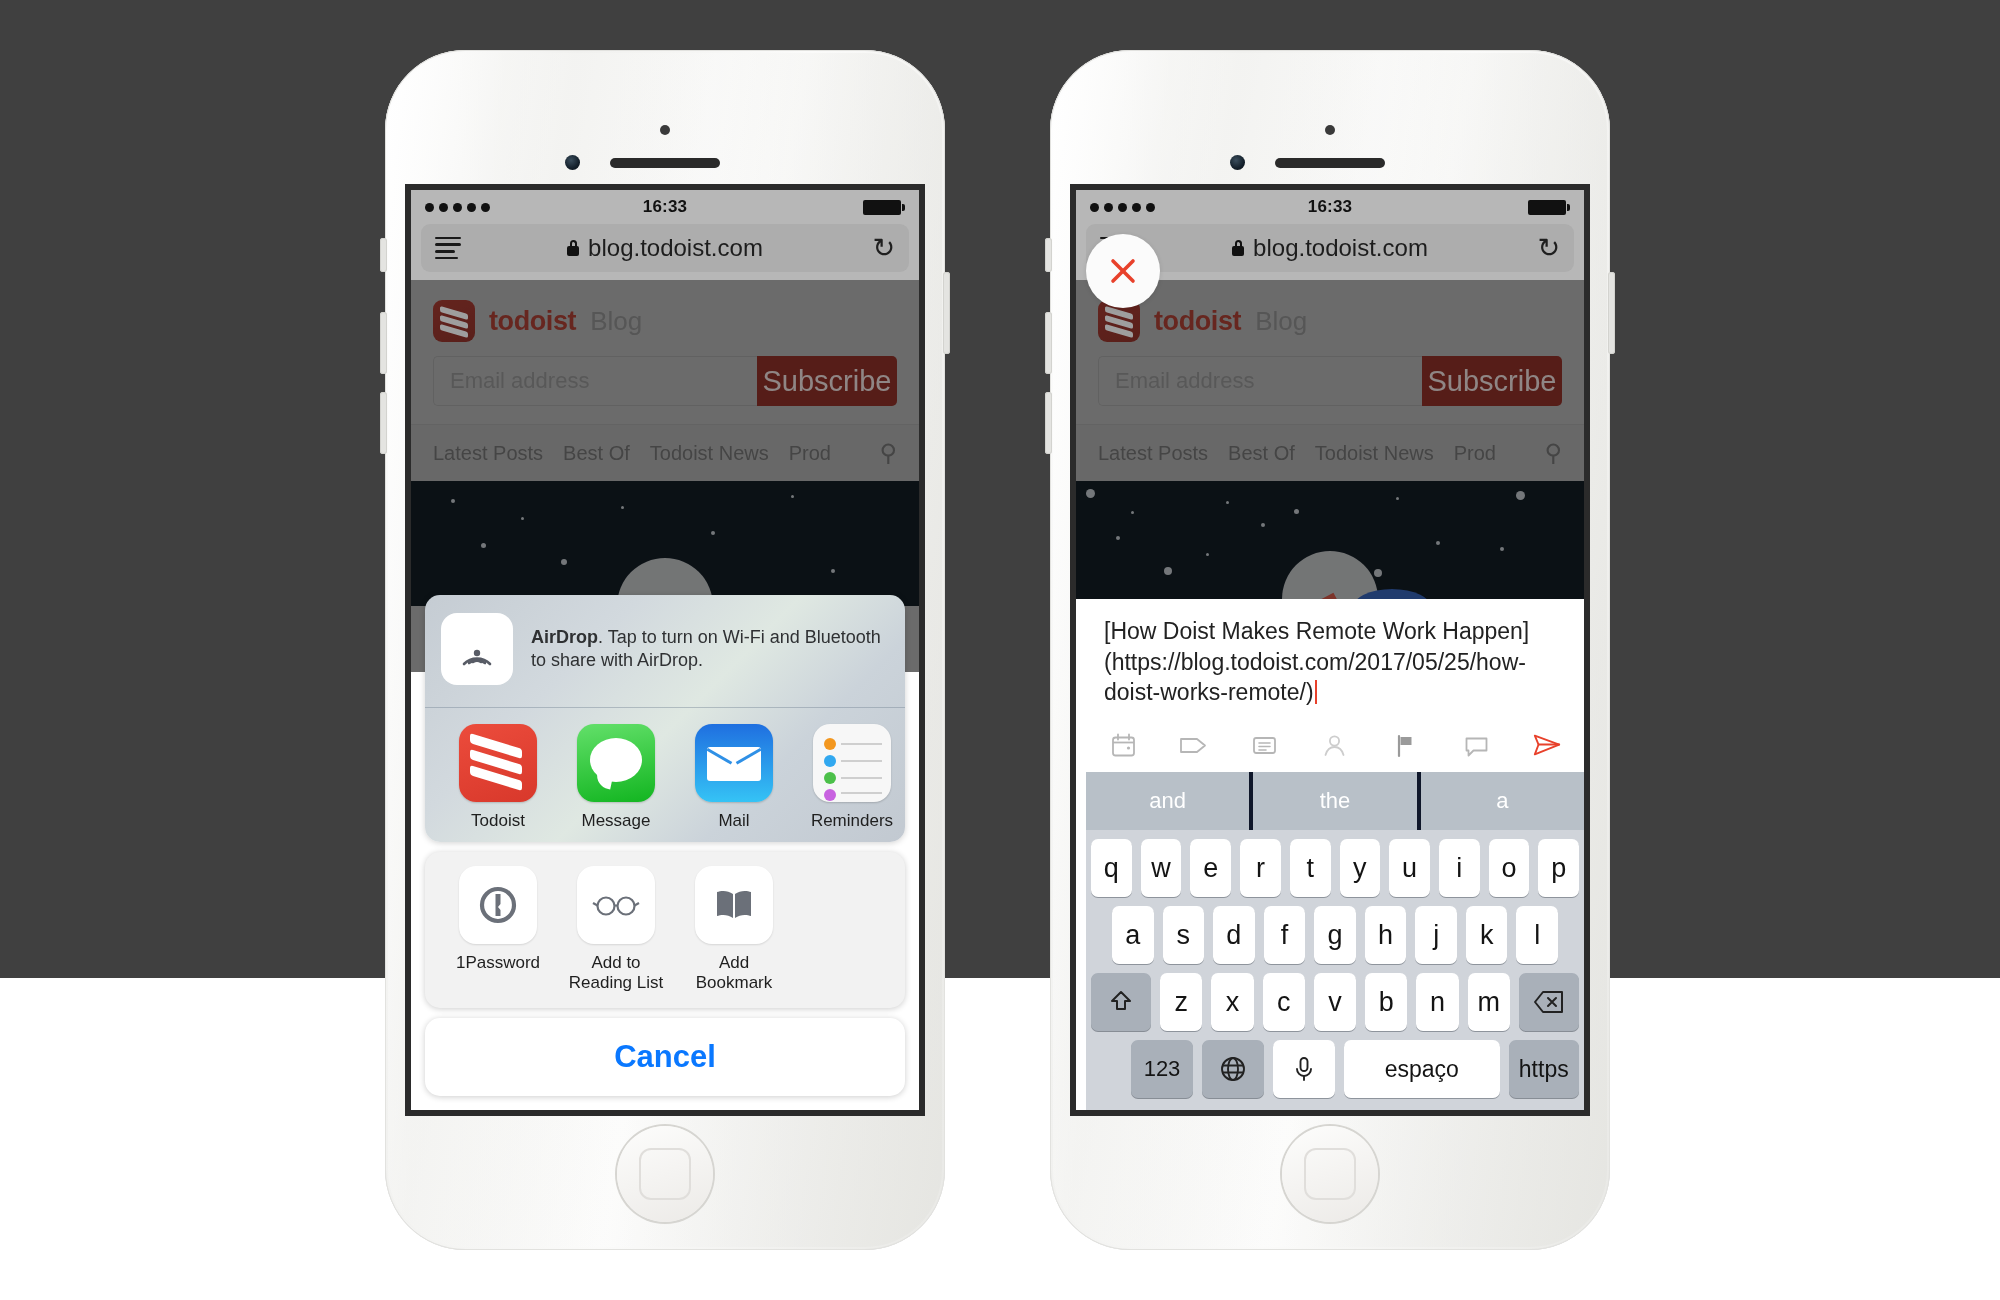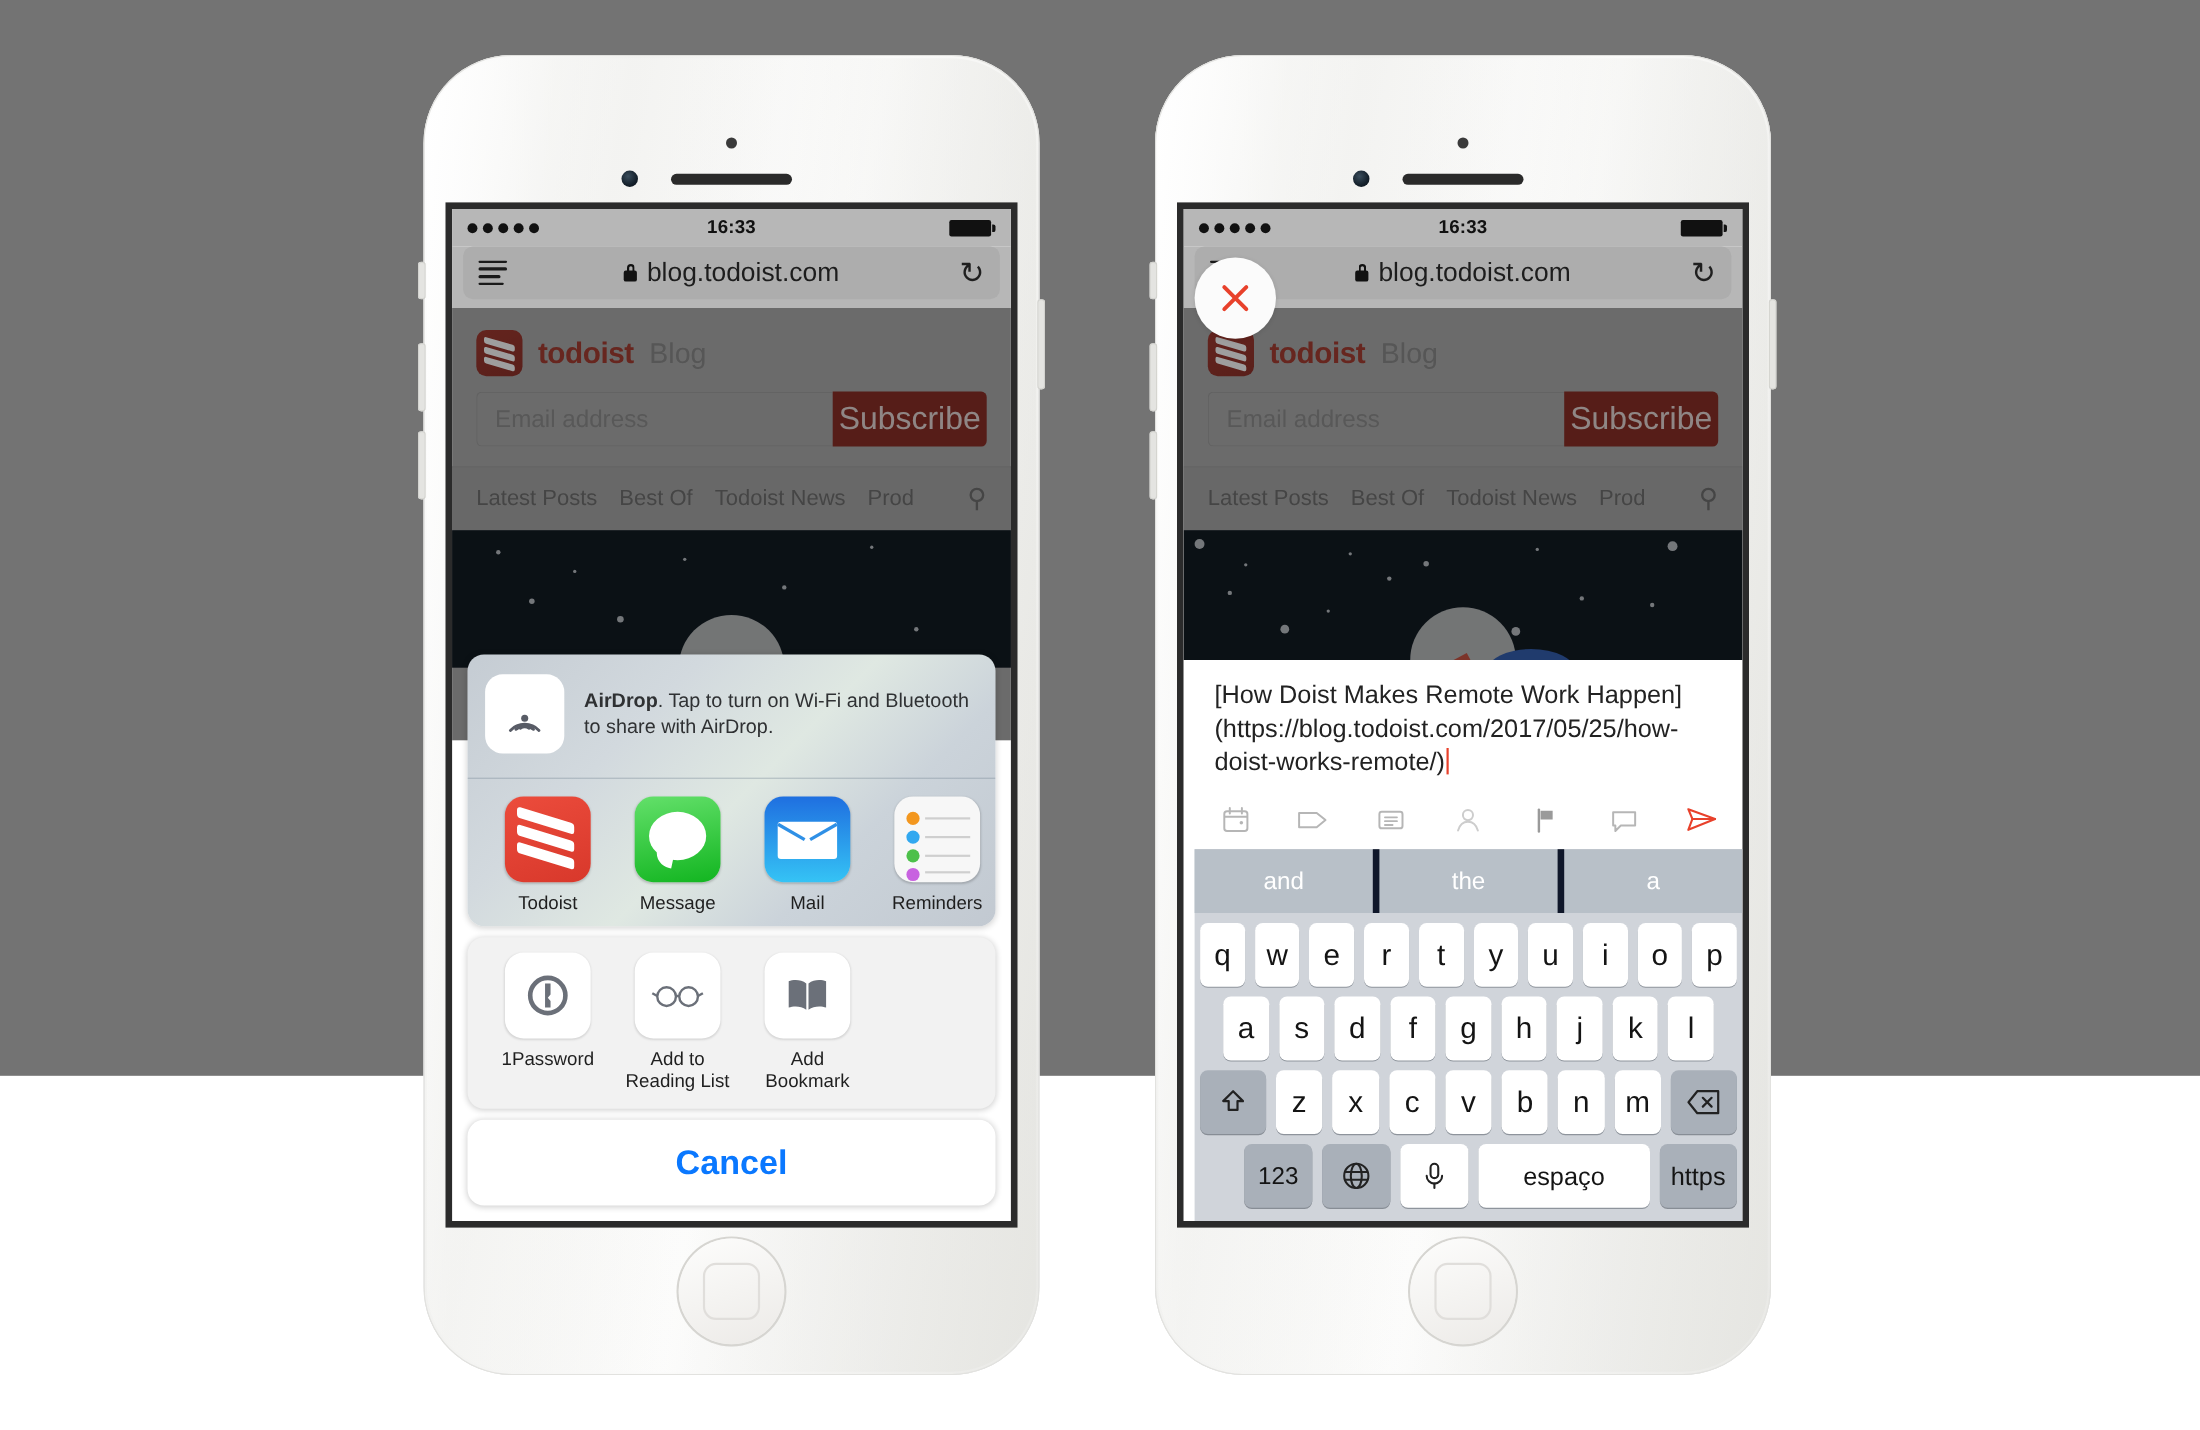--- a/index.html
+++ b/index.html
@@ -2,21 +2,21 @@
 <html><head>
 <meta charset="utf-8">
 <style>
   * { box-sizing: border-box; margin: 0; padding: 0; }
   html, body {
     width: 2000px; height: 1300px;
     background: #ffffff;
     font-family: "Liberation Sans", sans-serif;
     overflow: hidden;
   }
-  .stage { position: relative; width: 2000px; height: 978px; background:#737373; }
+  .stage { position: relative; width: 2000px; height: 978px; background:#404040; }
 
   
   .phone {
     position: absolute;
     width: 560px; height: 1200px;
     top: 50px;
     border-radius: 80px;
     background: #f4f4f3;
     box-shadow: 0 0 0 1px #dddddd inset;
   }
@@ -255,21 +255,21 @@
   }
   .compose-tools .tool { width:30px; height:30px; color:#b6b6b6; display:flex; align-items:center; justify-content:center; }
   .compose-tools .tool.send { color:#e8412b; }
 
   .kb { background:#d0d4da; padding-bottom:8px; }
   .predict { display:flex; height:58px; background:#b8c0c8; }
   .predict .p {
     flex:1; display:flex; align-items:center; justify-content:center;
     font-size:22px; color:#ffffff;
   }
-  .predict .p + .p { border-left:6px solid #0f172a; }
+  .predict .p + .p { border-left:4px solid #0f172a; }
 
   .kbrow { display:flex; justify-content:center; gap:9px; padding:9px 5px 0; }
   .key {
     background:#fff; border-radius:7px; height:58px; min-width:40px;
     display:flex; align-items:center; justify-content:center;
     font-size:27px; color:#141414; box-shadow:0 1px 0 #8e949c;
     flex:1;
   }
   .key.dark { background:#a9b0b9; box-shadow:0 1px 0 #878d95; }
   .kbrow.r2 { padding-left:26px; padding-right:26px; }

